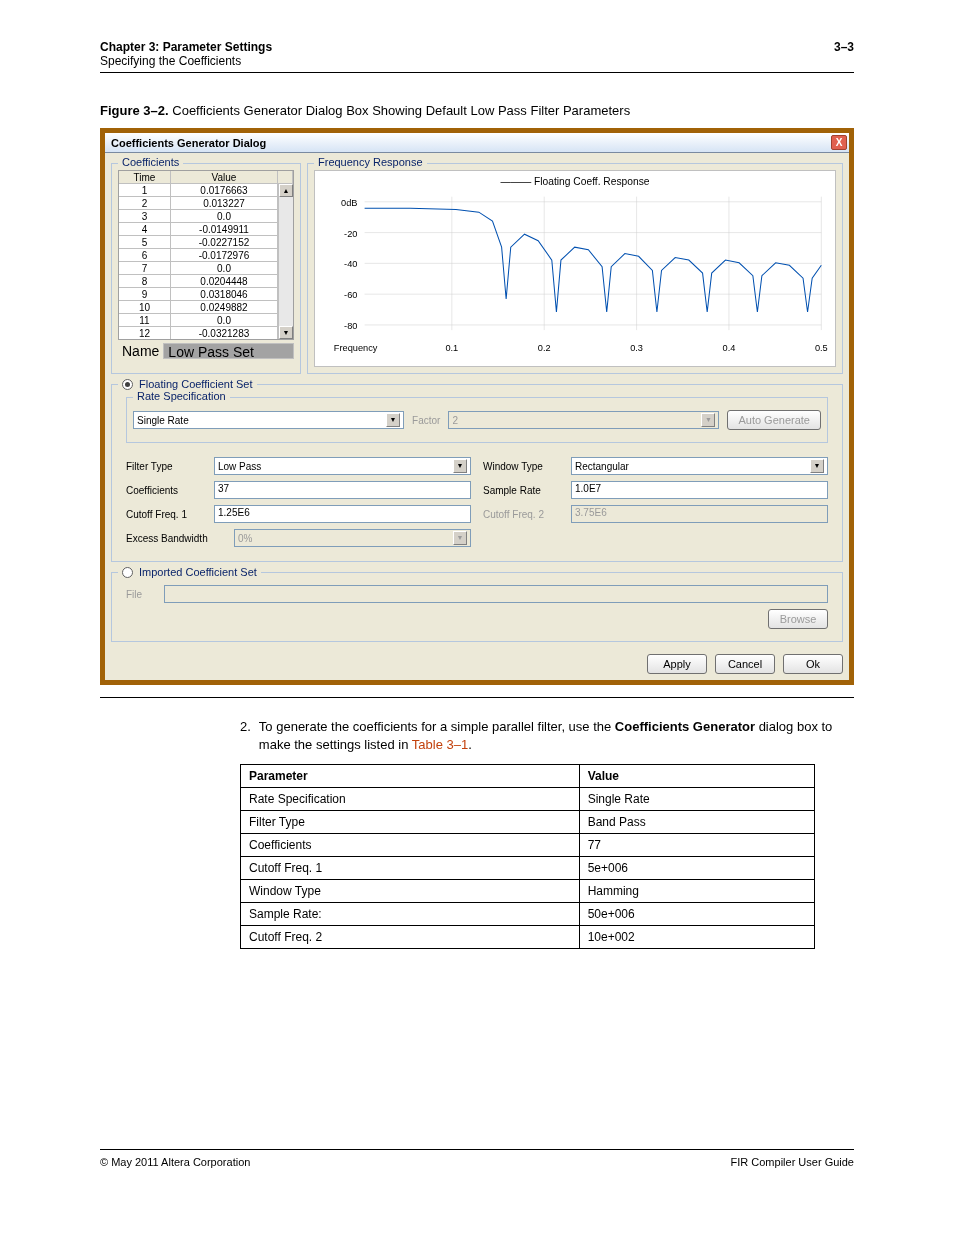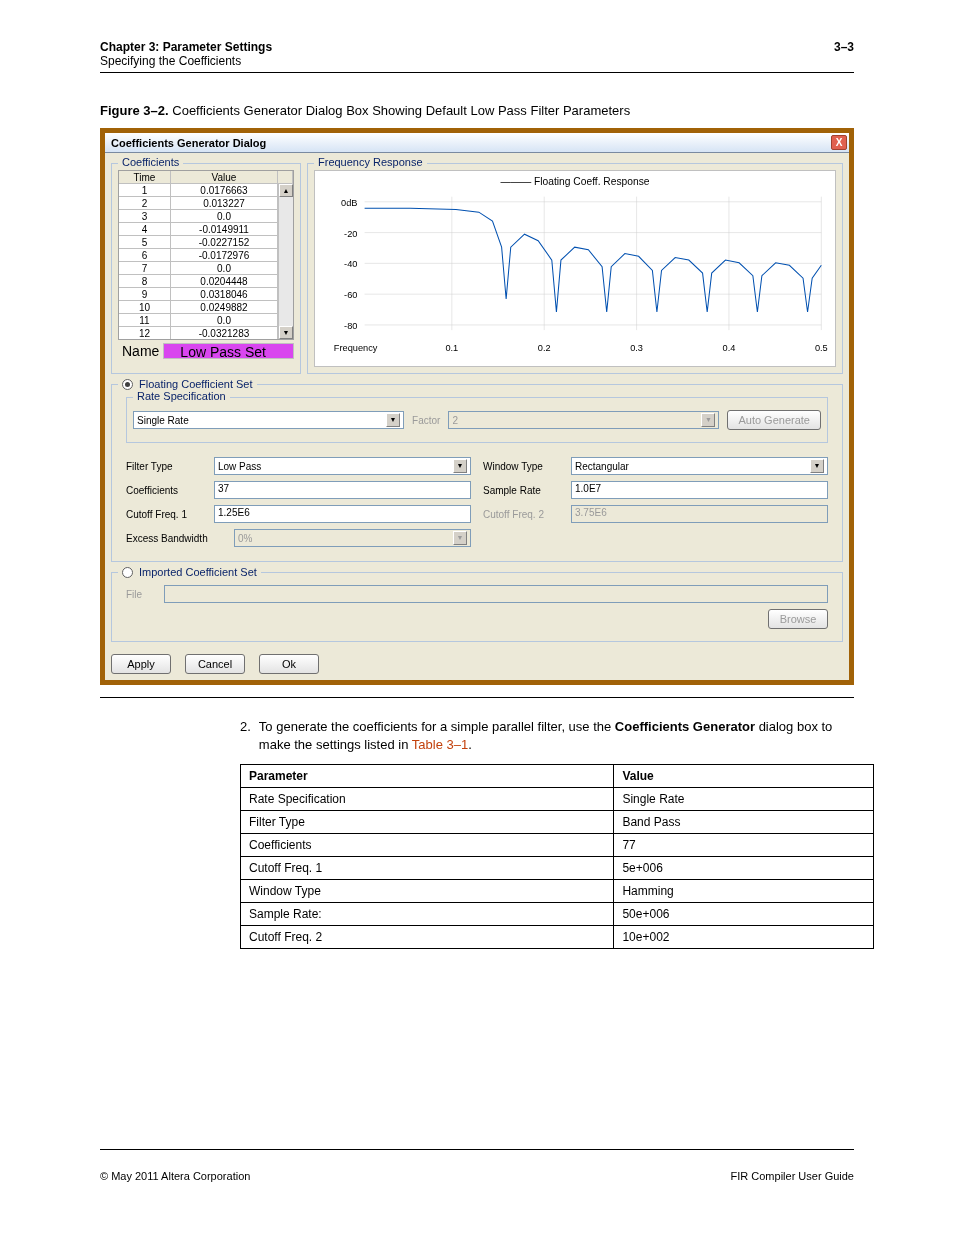--- a/index.html
+++ b/index.html
@@ -92,21 +92,21 @@
   .ct-head > div { background: #ece9d8; font-weight: normal; }
   .ct-time { width: 52px; text-align: center; }
   .ct-val { flex: 1; text-align: center; }
   .ct-scroll { width: 15px; background: #e0e0e0; border-left:1px solid #c0c0c0; display:flex; flex-direction:column; }
   .ct-scroll .arrow { height:13px; background:#d4d0c8; border:1px solid #fff; border-right-color:#808080; border-bottom-color:#808080; font-size:7px; text-align:center; line-height:11px;}
   .ct-scroll .track { flex:1; background:#e8e8e8;}
   .ct-body-wrap { display:flex; flex:1; overflow:hidden;}
   .ct-rows { flex:1; overflow:hidden;}
   .name-row { display:flex; align-items:center; margin-top:3px; font-size:14px;}
   .name-row .lbl { padding: 0 4px;}
-  .name-row .val { flex:1; background:#d946ef; border:1px solid #c0c0c0; padding:1px 16px; height:16px; line-height:14px;}
+  .name-row .val { flex:1; background:#a3a3a3; border:1px solid #c0c0c0; padding:1px 4px; height:16px; line-height:14px;}
   .freq-group { flex:1; }
   .chart {
     background:#fff; border:1px solid #c0c0c0; height:197px; position:relative;
   }
   .chart svg { width:100%; height:100%; }
   .chart-legend { font-size:10px; text-anchor:middle;}
   .radio-line { display:flex; align-items:center; gap:6px; color:#0a246a; margin:2px 0; }
   .radio-dot {
     width:11px; height:11px; border-radius:50%; border:1px solid #606060;
     background:#fff; display:flex; align-items:center; justify-content:center;
@@ -120,35 +120,35 @@
     border:1px solid #7f9db9; background:#fff; height:18px; font-size:10px; padding:1px 3px;
   }
   .input.dis, .select.dis { background:#ece9d8; color:#9a9a9a;}
   .select { display:flex; align-items:center; justify-content:space-between; }
   .select .dd { width:14px; height:14px; background:#d4d0c8; border:1px solid #fff; border-right-color:#808080; border-bottom-color:#808080; font-size:7px; text-align:center; line-height:12px;}
   .btn {
     background:linear-gradient(#fff,#e3e3e3); border:1px solid #707070; border-radius:3px;
     padding:2px 10px; font-size:11px; min-width:60px; text-align:center; height:20px; line-height:14px;
   }
   .btn.dis { color:#9a9a9a; }
-  .dlg-buttons { display:flex; gap:14px; padding:6px; }
+  .dlg-buttons { display:flex; justify-content:flex-end; gap:8px; padding:6px; }
   .two-col { display:flex; gap:12px; }
   .two-col > div { flex:1; }
   .body-text { margin-left:140px; font-size:13px; line-height:1.4; }
   .body-text .num { display:flex; gap:8px; margin-bottom:10px;}
   .body-text b { font-weight:bold; }
   .link { color:#c2410c; }
   .table-caption { margin-left:140px; font-size:13px; margin-bottom:6px; margin-top:18px;}
   .param-table {
-    margin-left:140px; border:1px solid #000; border-collapse:collapse; width:634px; font-size:12px;
+    margin-left:140px; border:1px solid #000; border-collapse:collapse; width:575px; font-size:12px;
   }
   .param-table th, .param-table td { border:1px solid #000; padding:4px 8px; text-align:left; }
   .param-table th { font-weight:bold; background:#fff;}
   .page-footer {
-    border-top:1px solid #000; padding-top:20px; margin-top:200px;
+    border-top:1px solid #000; padding-top:6px; margin-top:200px;
     display:flex; justify-content:space-between; font-size:11px;
   }
   .imported-inner { margin:6px 8px;}
 </style>
 </head>
 <body>
 
 <div class="page">
   <div class="page-header">
     <div class="left">

